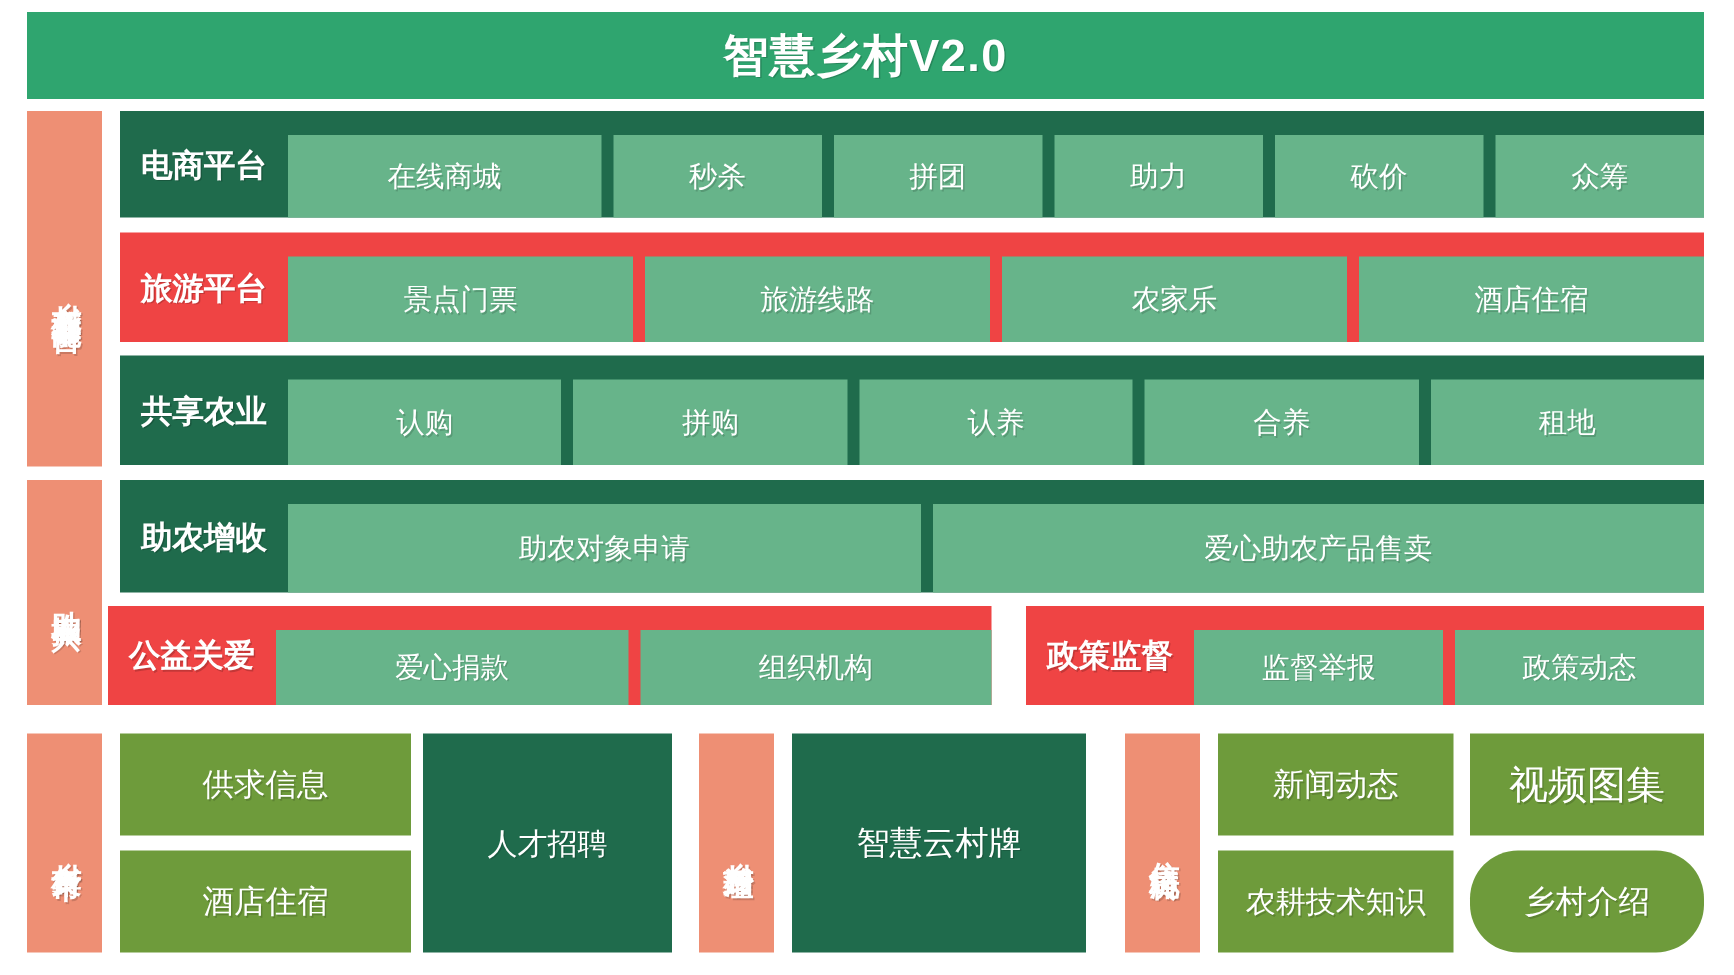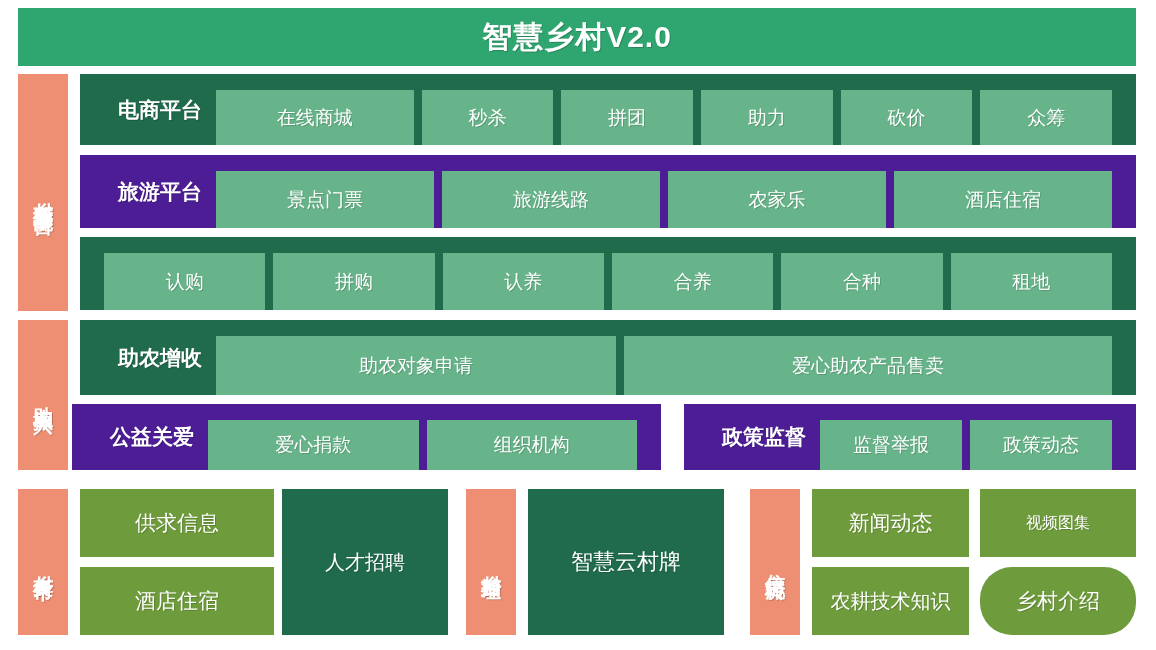--- a/index.html
+++ b/index.html
@@ -41,24 +41,24 @@
   #side-help{left:18px;top:320px;width:50px;height:150px;}
   #side-market{left:18px;top:489px;width:50px;height:146px;}
   #side-gov{left:466px;top:489px;width:50px;height:146px;}
   #side-info{left:750px;top:489px;width:50px;height:146px;}
 
   
   .row{
     position:absolute;
     display:flex;align-items:center;
     box-sizing:border-box;
-    padding:0 24px;
+    padding:0 0;
   }
   .row.dark{background:#1F6B4C;}
-  .row.olive{background:#4c1d95;}
+  .row.olive{background:#ef4444;}
 
   #row-ecom   {left:80px;top:74px;  width:1056px;height:71px;}
   #row-tour   {left:80px;top:155px; width:1056px;height:73px;}
   #row-share  {left:80px;top:237px; width:1056px;height:73px;}
   #row-income {left:80px;top:320px; width:1056px;height:75px;}
   #row-welfare{left:72px;top:404px; width:589px;height:66px;}
   #row-policy {left:684px;top:404px;width:452px;height:66px;}
 
   .row-label{
     color:#ffffff;font-weight:bold;font-size:21px;
@@ -95,21 +95,21 @@
     white-space:nowrap;
   }
   .bcell.olive{background:#6E9B3B;}
   .bcell.dark{background:#1F6B4C;}
 
   #b-supply   {left:80px;top:489px; width:194px;height:68px;font-size:21px;}
   #b-find     {left:80px;top:567px; width:194px;height:68px;font-size:21px;}
   #b-jobs     {left:282px;top:489px;width:166px;height:146px;font-size:20px;}
   #b-cloud    {left:528px;top:489px;width:196px;height:146px;font-size:22px;}
   #b-news     {left:812px;top:489px;width:157px;height:68px;font-size:21px;}
-  #b-video    {left:980px;top:489px;width:156px;height:68px;font-size:16px;}
+  #b-video    {left:980px;top:489px;width:156px;height:68px;font-size:26px;}
   #b-farmtech {left:812px;top:567px;width:157px;height:68px;font-size:20px;}
   #b-intro    {left:980px;top:567px;width:156px;height:68px;font-size:21px;border-radius:32px;}
 </style>
 </head>
 <body>
 
 <div class="canvas">
 
   <div class="title-bar">智慧乡村V2.0</div>
 
@@ -145,26 +145,26 @@
     <div class="row-label">旅游平台</div>
     <div class="row-items">
       <div class="tile flex1">景点门票</div>
       <div class="tile flex1">旅游线路</div>
       <div class="tile flex1">农家乐</div>
       <div class="tile flex1">酒店住宿</div>
     </div>
   </div>
 
   <div class="row dark" id="row-share">
+    <div class="row-label">共享农业</div>
     <div class="row-items">
       <div class="tile flex1">认购</div>
       <div class="tile flex1">拼购</div>
       <div class="tile flex1">认养</div>
       <div class="tile flex1">合养</div>
-      <div class="tile flex1">合种</div>
       <div class="tile flex1">租地</div>
     </div>
   </div>
 
   <div class="row dark" id="row-income">
     <div class="row-label">助农增收</div>
     <div class="row-items">
       <div class="tile flex1">助农对象申请</div>
       <div class="tile flex12">爱心助农产品售卖</div>
     </div>

